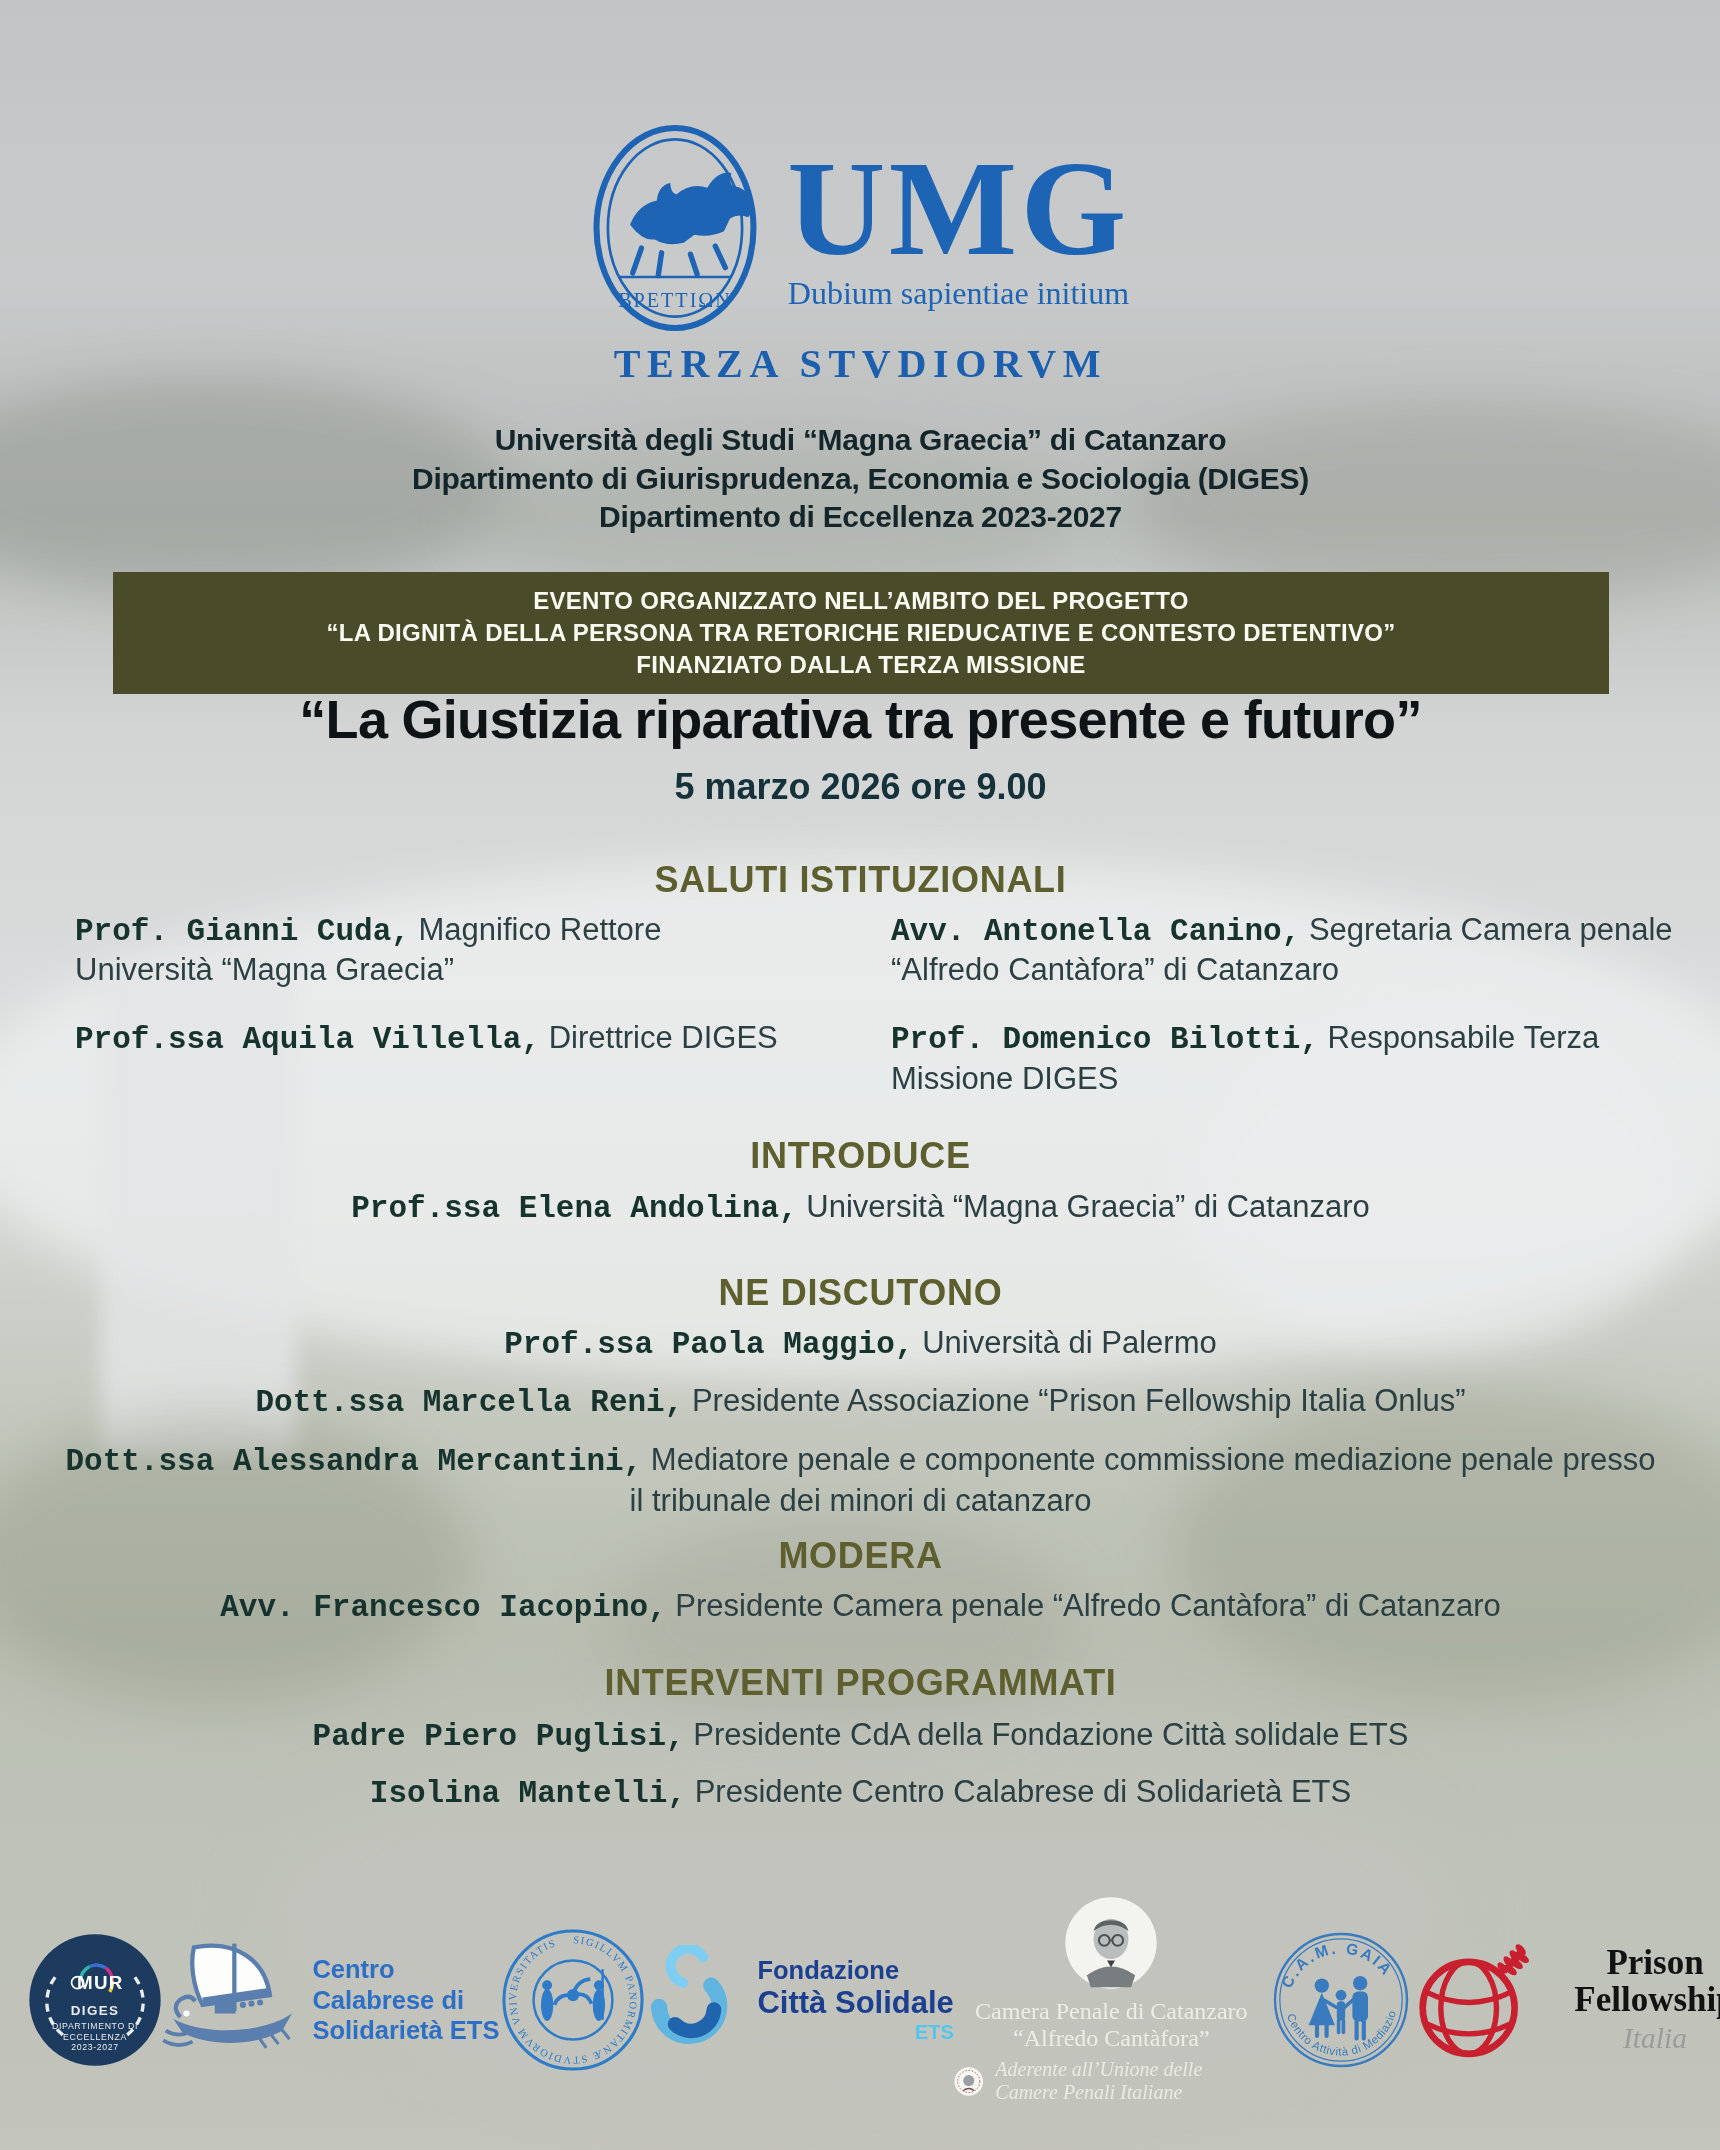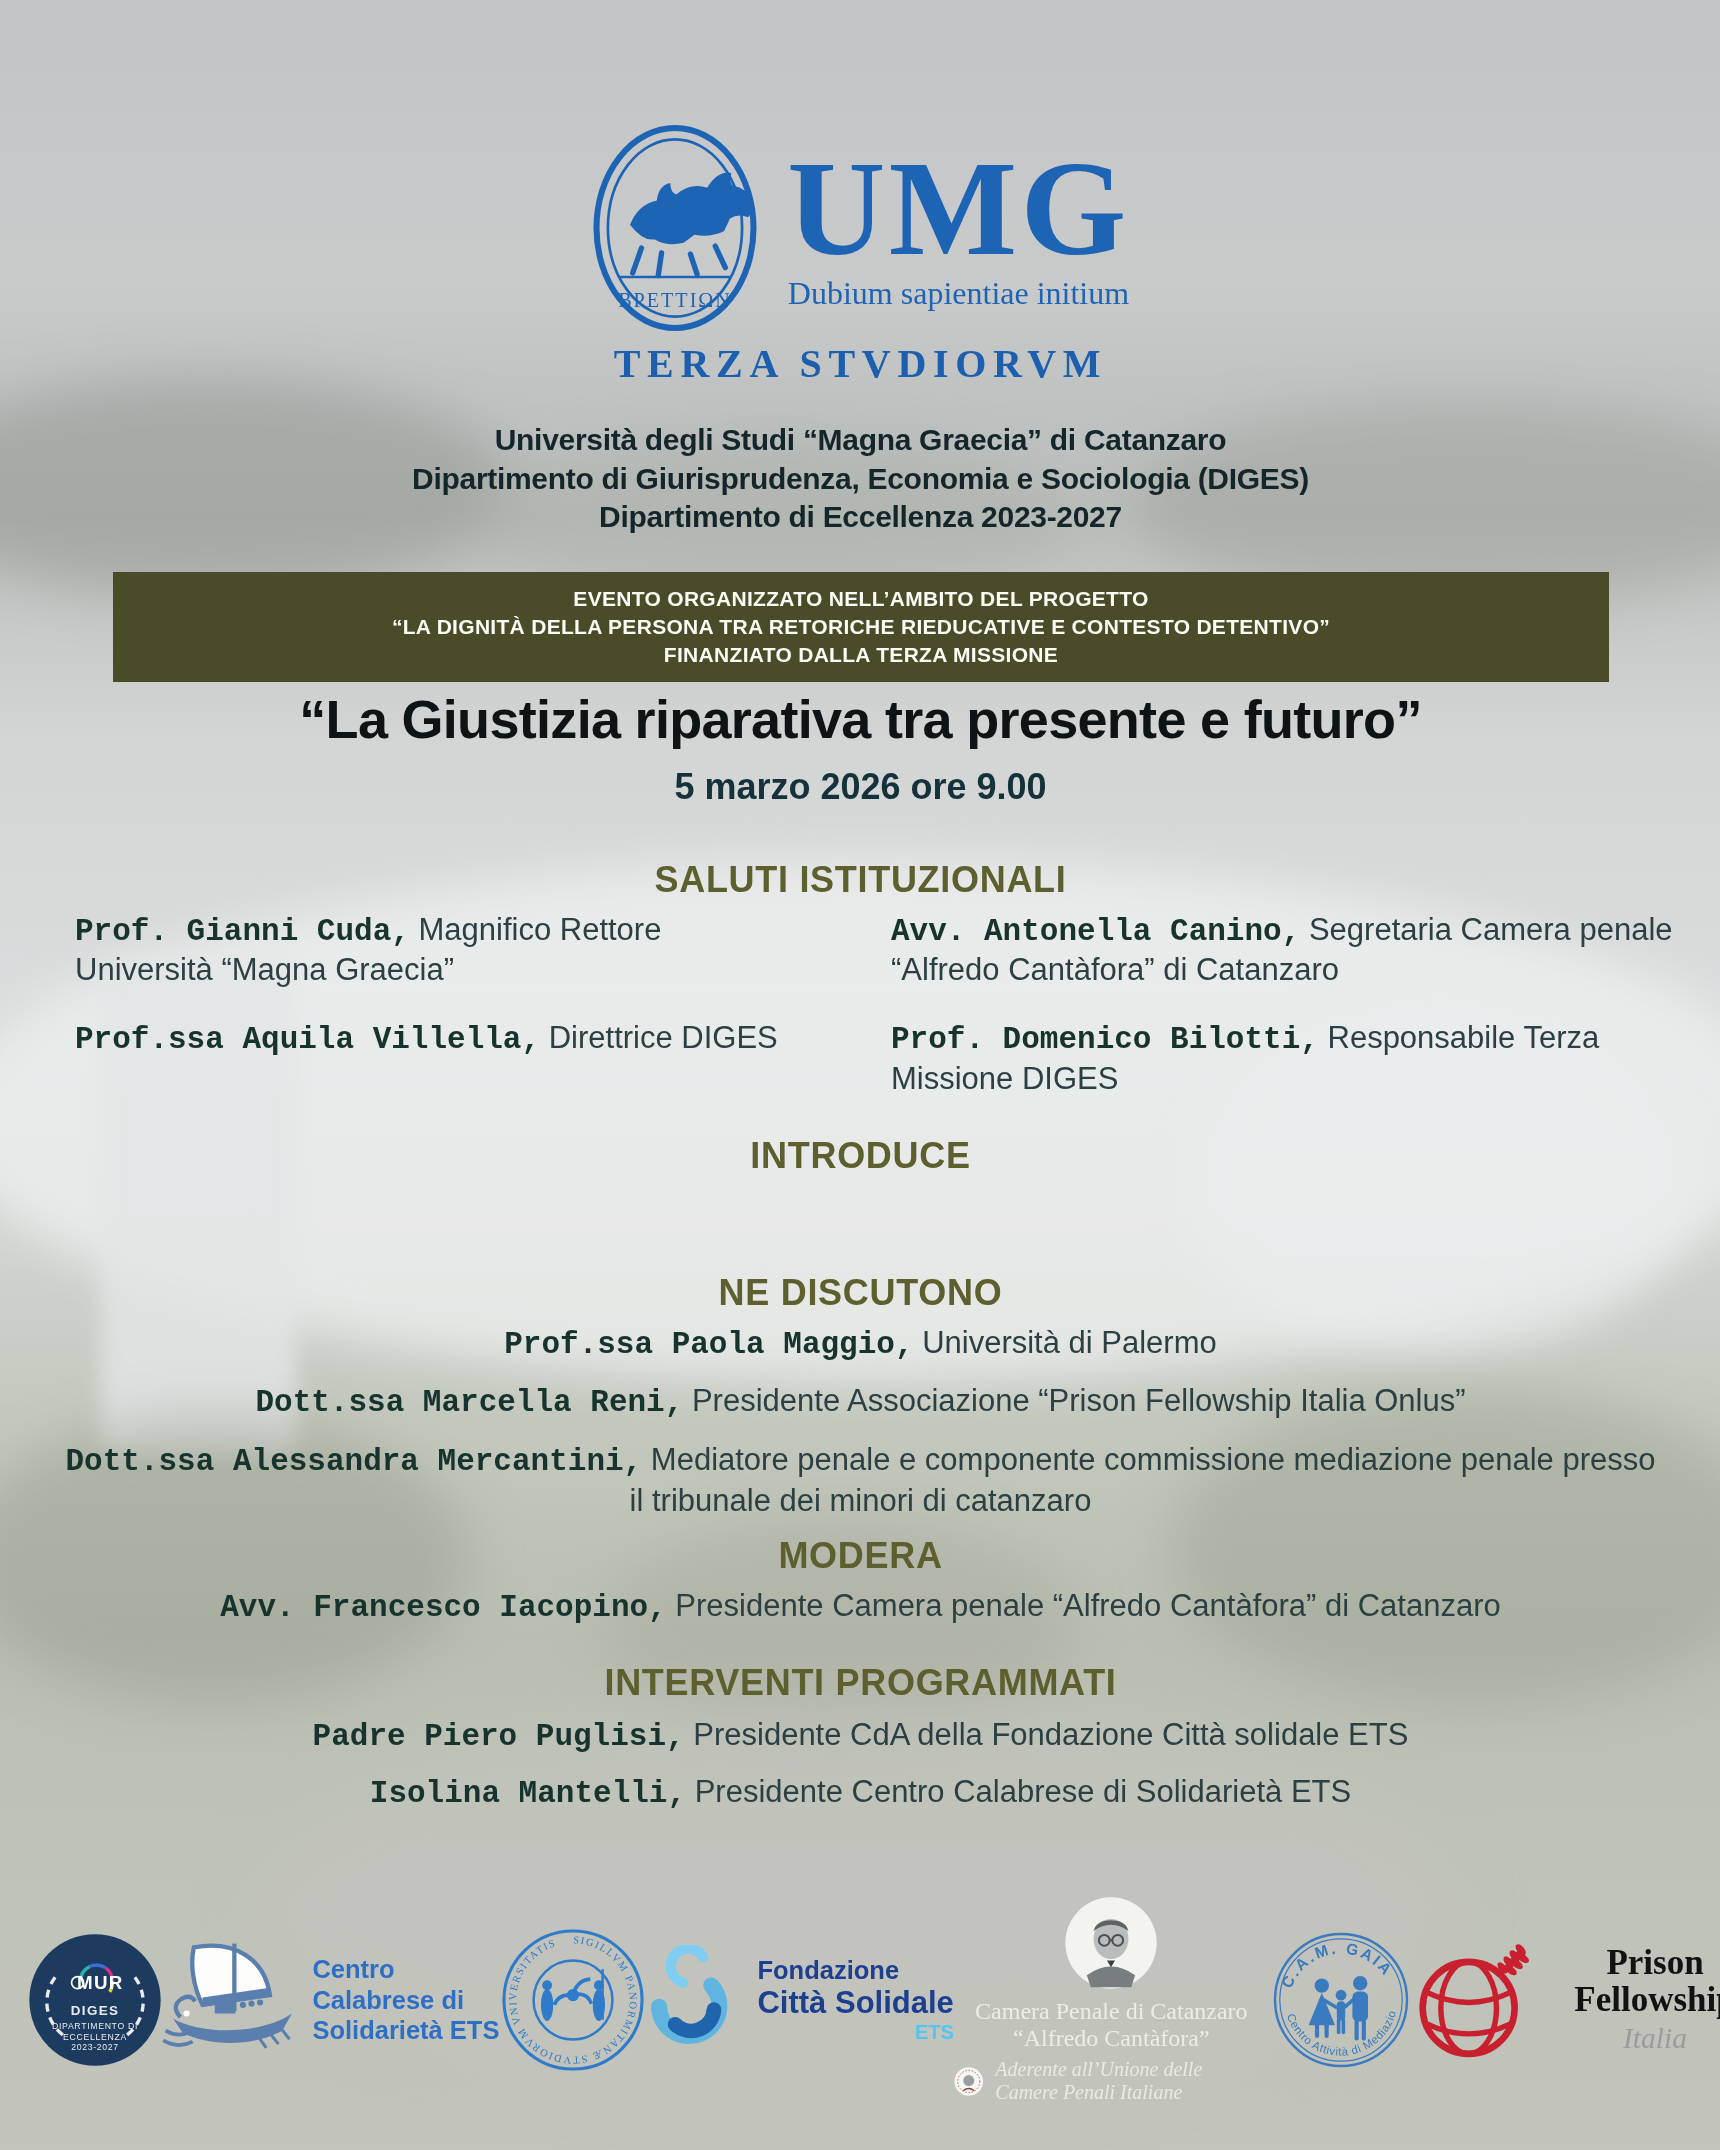--- a/index.html
+++ b/index.html
@@ -30,21 +30,21 @@
   .umg-col{display:flex;flex-direction:column;align-items:center;}
   .umg{font-family:"Liberation Serif",serif;font-size:136px;line-height:.95;color:#1e64b4;font-weight:600;letter-spacing:3.4px;}
   .motto{font-family:"Liberation Serif",serif;font-size:32px;color:#1e64b4;margin-top:2.7px;}
   .terza{font-family:"Liberation Serif",serif;font-size:40px;font-weight:700;color:#1b5fae;letter-spacing:6.7px;margin-top:8px;}
 
   .org{position:absolute;top:421px;left:0;right:0;text-align:center;
        font-weight:700;font-size:30px;line-height:1.29;color:#15262b;letter-spacing:-0.3px;}
 
   .banner{position:absolute;top:572px;left:113px;width:1496px;box-sizing:border-box;
           background:#4a4b29;color:#fbfbf4;text-align:center;font-weight:700;
-          font-size:21px;line-height:1.32;padding:13.4px 8px;letter-spacing:0.3px;}
+          font-size:24px;line-height:1.32;padding:13.4px 8px;letter-spacing:0.3px;}
 
   .title{position:absolute;top:688px;left:0;right:0;text-align:center;
          font-size:54px;font-weight:700;color:#0e1416;letter-spacing:-0.7px;}
   .date{position:absolute;top:766px;left:0;right:0;text-align:center;
         font-size:36px;font-weight:700;color:#15323a;}
 
   .sec-h{position:absolute;left:0;right:0;text-align:center;font-size:36px;font-weight:700;
          color:#5d5f2e;letter-spacing:0.7px;}
   #h-saluti{top:859px;} #h-introduce{top:1135px;} #h-discutono{top:1272px;}
   #h-modera{top:1535px;} #h-interventi{top:1662px;}
@@ -142,20 +142,21 @@
     <div class="col" id="col-left">
       <p><span class="nm">Prof. Gianni Cuda,</span> <span class="rl">Magnifico Rettore Università “Magna Graecia”</span></p>
       <p><span class="nm">Prof.ssa Aquila Villella,</span> <span class="rl">Direttrice DIGES</span></p>
     </div>
     <div class="col" id="col-right">
       <p><span class="nm">Avv. Antonella Canino,</span> <span class="rl">Segretaria Camera penale “Alfredo Cantàfora” di Catanzaro</span></p>
       <p><span class="nm">Prof. Domenico Bilotti,</span> <span class="rl">Responsabile Terza Missione DIGES</span></p>
     </div>
 
     <div class="sec-h" id="h-introduce">INTRODUCE</div>
+    <div class="line" id="l-introduce"><span class="nm">Prof.ssa Elena Andolina,</span> <span class="rl">Università “Magna Graecia” di Catanzaro</span></div>
 
     <div class="sec-h" id="h-discutono">NE DISCUTONO</div>
     <div class="line" id="l-d1"><span class="nm">Prof.ssa Paola Maggio,</span> <span class="rl">Università di Palermo</span></div>
     <div class="line" id="l-d2"><span class="nm">Dott.ssa Marcella Reni,</span> <span class="rl">Presidente Associazione “Prison Fellowship Italia Onlus”</span></div>
     <div class="line" id="l-d3"><span class="nm">Dott.ssa Alessandra Mercantini,</span> <span class="rl">Mediatore penale e componente commissione mediazione penale presso il tribunale dei minori di catanzaro</span></div>
 
     <div class="sec-h" id="h-modera">MODERA</div>
     <div class="line" id="l-modera"><span class="nm">Avv. Francesco Iacopino,</span> <span class="rl">Presidente Camera penale “Alfredo Cantàfora” di Catanzaro</span></div>
 
     <div class="sec-h" id="h-interventi">INTERVENTI PROGRAMMATI</div>

